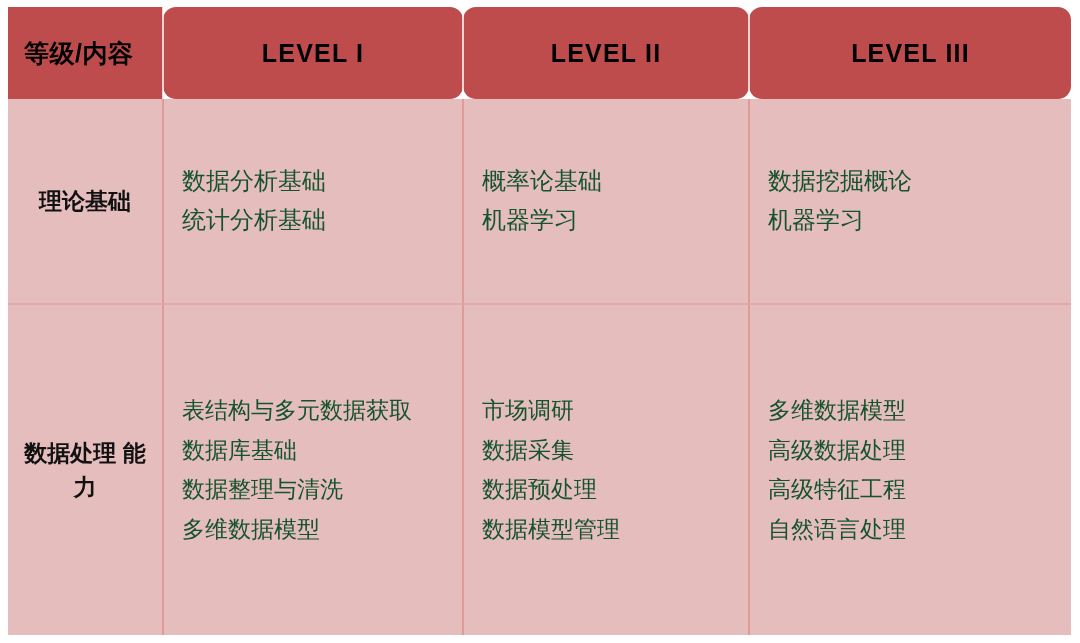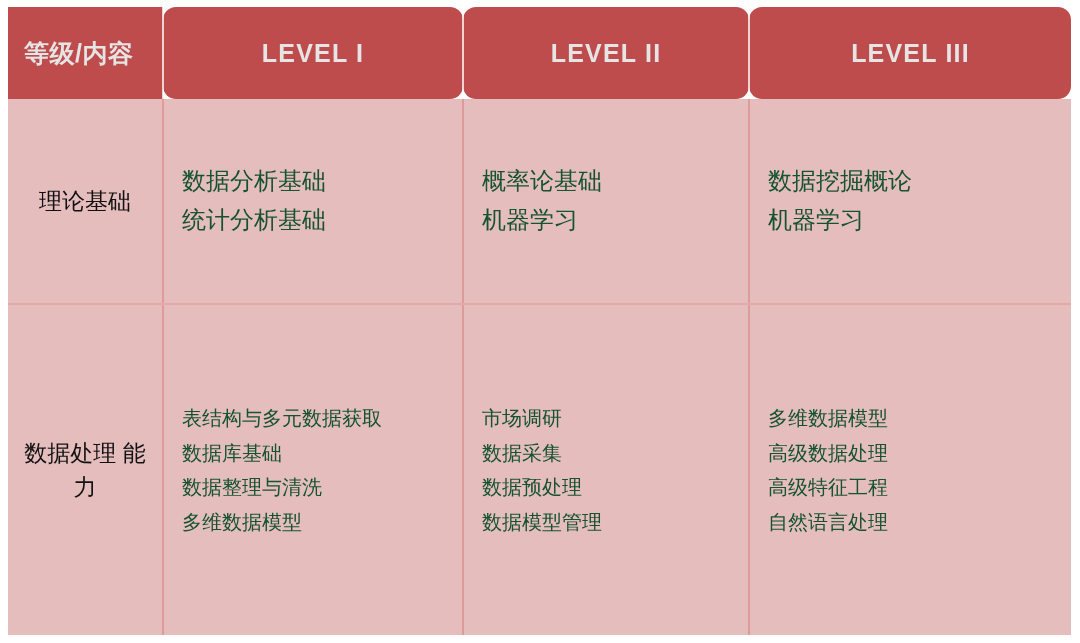--- a/index.html
+++ b/index.html
@@ -34,21 +34,21 @@
   col.c0 { width: 155px; }
   col.c1 { width: 300px; }
   col.c2 { width: 286px; }
   col.c3 { width: 322px; }
 
   
   thead tr { height: 92px; }
 
   th.hd {
     background: #BF4C4C;
-    color: #e5e5e5;
+    color: #000000;
     font-weight: bold;
     vertical-align: middle;
     padding: 0;
     border: none;
   }
   th.hd-corner {
     text-align: left;
     padding-left: 16px;
     font-size: 25px;
     letter-spacing: 0.5px;
@@ -68,21 +68,21 @@
     vertical-align: middle;
     border-bottom: 2px solid #E2A9A9;
   }
   tbody tr:last-child td { border-bottom: none; }
 
   tr.row-pink td { background: #E5BDBD; }
   tr.row-white td { background: #FFFFFF; }
 
   td.cell-label {
     text-align: center;
-    font-weight: normal;
+    font-weight: bold;
     font-size: 23px;
     color: #111111;
     line-height: 1.45;
     padding: 0 6px;
   }
 
   td.cell-body {
     border-left: 2px solid #E09A9A;
     padding: 0 10px 0 18px;
     font-size: 24px;
@@ -93,21 +93,21 @@
   tr.row-white td.cell-body { border-left-color: #EFC5C5; }
 
   .lines { display: block; }
   .lines .ln { display: block; white-space: normal; }
 
   
   tr.r1 { height: 146px; }
   tr.r2 { height: 147px; }
   tr.r3 { height: 235px; }
 
-  tr.r3 td.cell-body { font-size: 20px; line-height: 1.72; }
+  tr.r3 td.cell-body { font-size: 23px; line-height: 1.72; }
   tr.r3 td.cell-label { line-height: 1.5; }
 </style>
 </head>
 <body>
 
 <div class="table-wrap">
   <table class="level-table">
     <colgroup>
       <col class="c0">
         <col class="c1">

